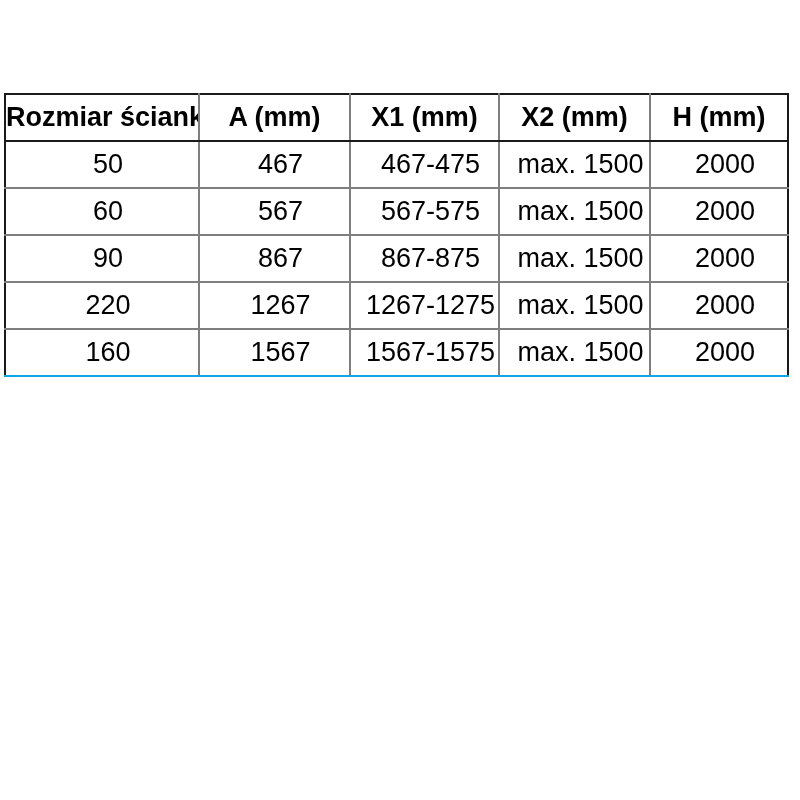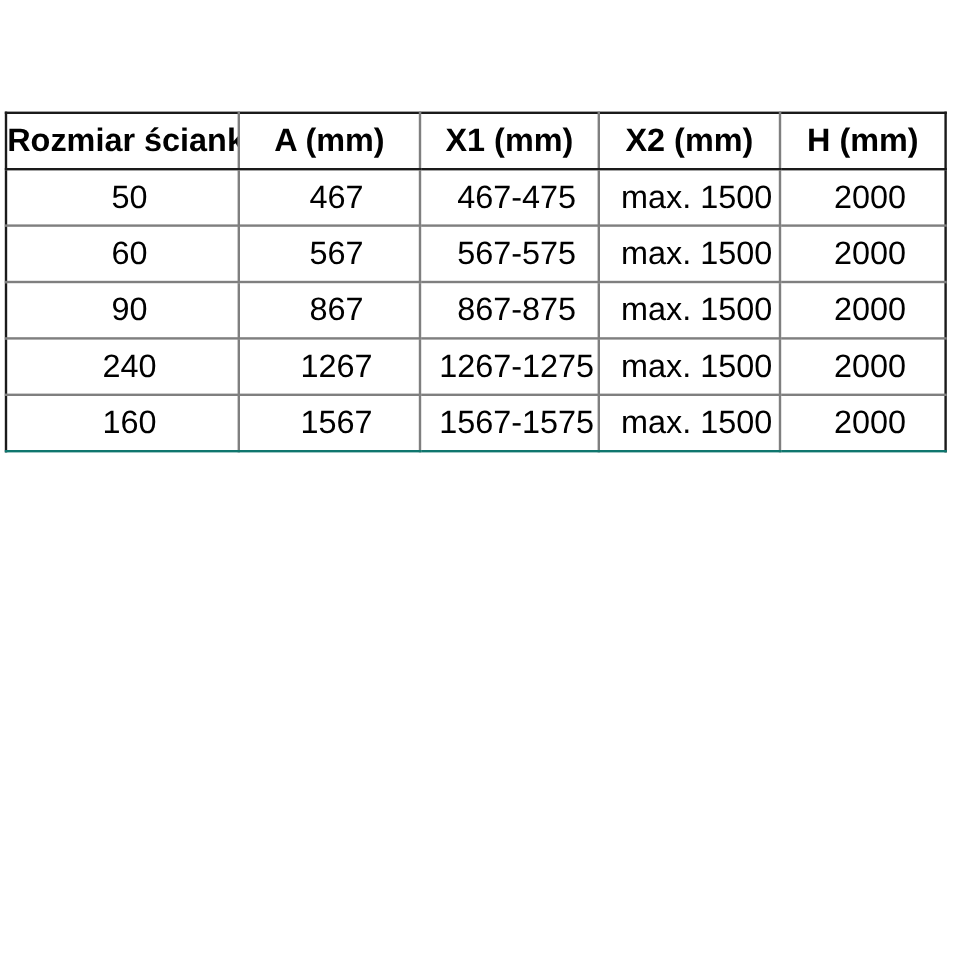--- a/index.html
+++ b/index.html
@@ -47,21 +47,21 @@
   }
   table.spec-table tbody td {
     font-weight: normal;
     height: 45px;
     padding-left: 12px;
   }
   
   table.spec-table tr > *:first-child { border-left: 2px solid #1a1a1a; }
   table.spec-table tr > *:last-child  { border-right: 2px solid #1a1a1a; }
   table.spec-table thead tr > *       { border-top: 2px solid #1a1a1a; }
-  table.spec-table tbody tr:last-child > * { border-bottom: 2px solid #0f766e; }
+  table.spec-table tbody tr:last-child > * { border-bottom: 2px solid #0ea5e9; }
   col.c0 { width: 194px; }
   col.c1 { width: 151px; }
   col.c2 { width: 149px; }
   col.c3 { width: 151px; }
   col.c4 { width: 138px; }
 </style>
 </head>
 <body>
 
 <div class="page">
@@ -99,21 +99,21 @@
           <td>2000</td>
         </tr>
         <tr>
           <td>90</td>
           <td>867</td>
           <td>867-875</td>
           <td>max. 1500</td>
           <td>2000</td>
         </tr>
         <tr>
-          <td>240</td>
+          <td>220</td>
           <td>1267</td>
           <td>1267-1275</td>
           <td>max. 1500</td>
           <td>2000</td>
         </tr>
         <tr>
           <td>160</td>
           <td>1567</td>
           <td>1567-1575</td>
           <td>max. 1500</td>

